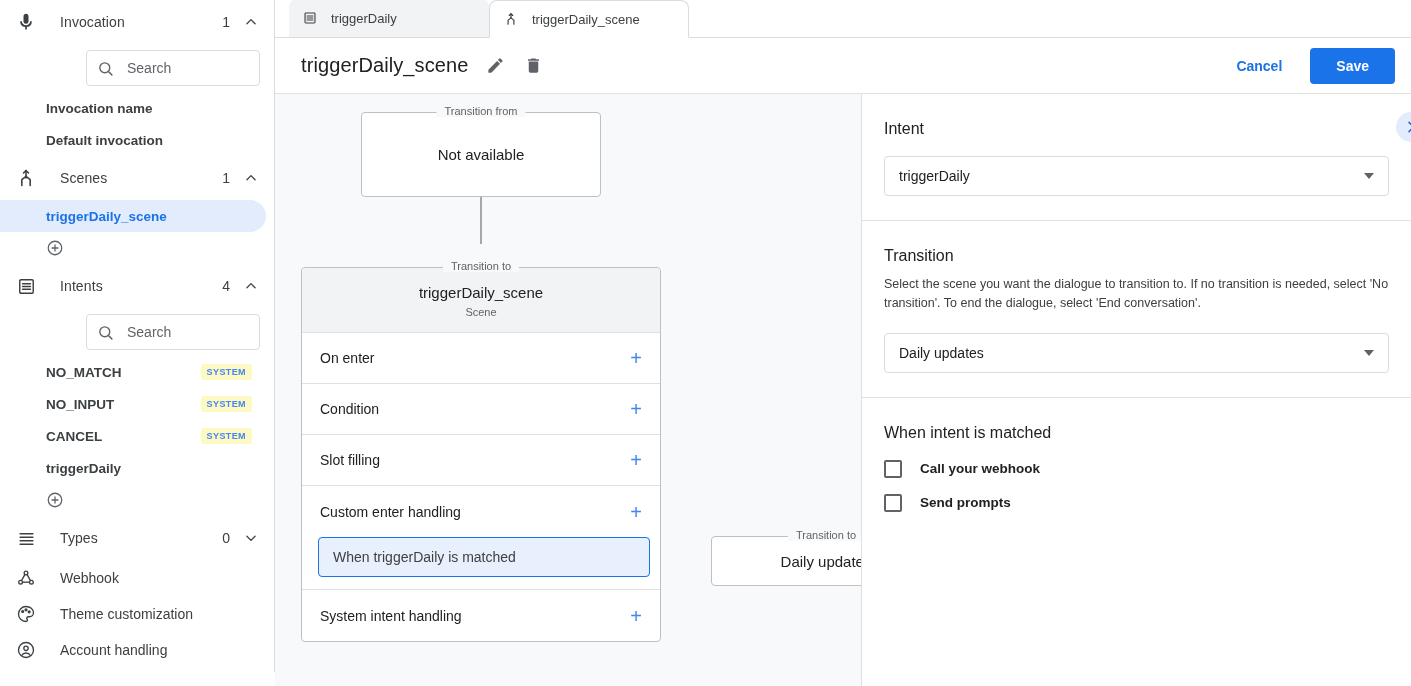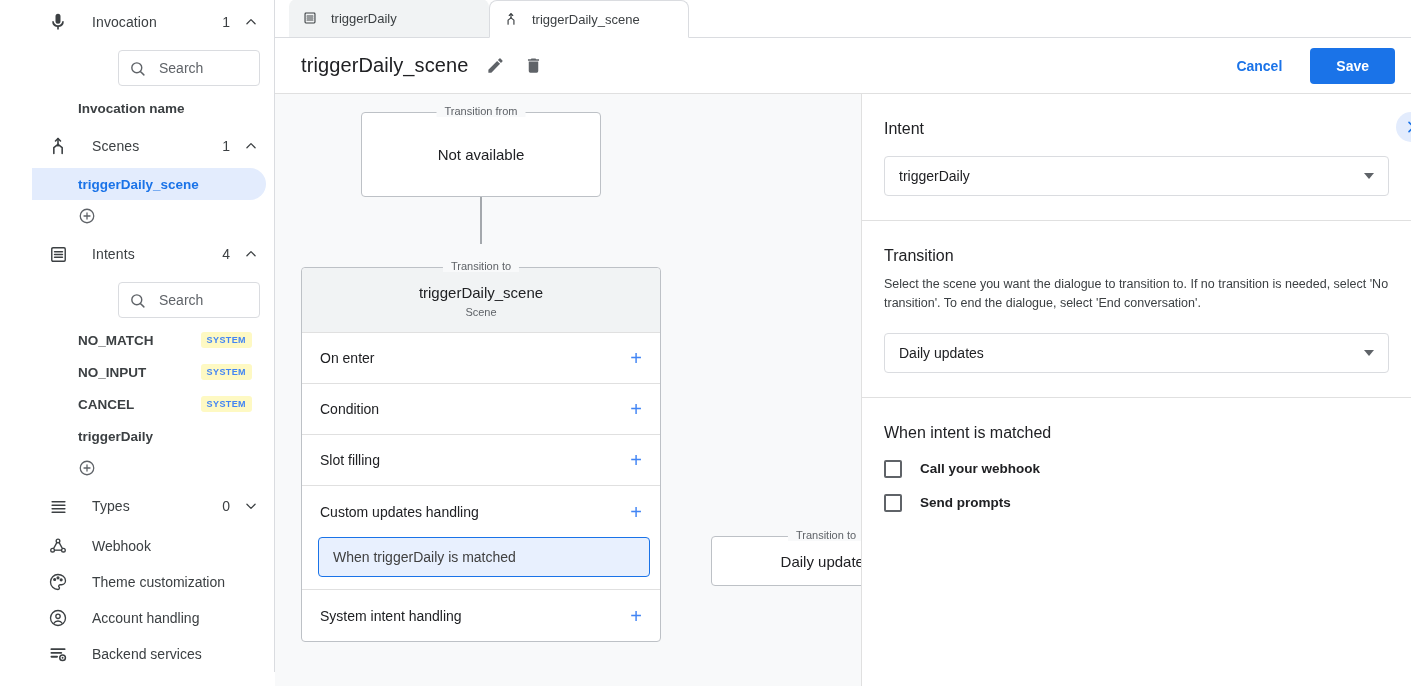--- a/index.html
+++ b/index.html
@@ -15,21 +15,20 @@
   .app { position: relative; width: 1411px; height: 686px; display: flex; }
 
   
   .sidebar {
     width: 275px; height: 672px;
     background: #fff;
     border-right: 1px solid #dadce0;
     flex: 0 0 275px;
     position: relative;
     overflow: hidden;
-    padding-left: 32px;
   }
   .nav-group {
     display: flex; align-items: center;
     height: 44px; padding: 0 16px 0 14px;
     cursor: pointer; position: relative;
   }
   .nav-group .ic { width: 24px; height: 24px; flex: 0 0 24px; display:flex; align-items:center; justify-content:center; color:#3c4043; }
   .nav-group .lbl { margin-left: 22px; font-size: 14px; color: #3c4043; letter-spacing: .1px; }
   .nav-group .cnt { margin-left: auto; font-size: 14px; color: #3c4043; }
   .nav-group .chev { margin-left: 14px; width: 14px; height: 14px; display:flex; align-items:center; justify-content:center; color:#3c4043; }
@@ -225,20 +224,23 @@
               <line x1="16.5" y1="16.5" x2="21" y2="21" stroke-linecap="round"></line>
             </svg>
         </span>
         <input type="text" placeholder="Search" style="">
       </div>
     </div>
 
     <div class="sub-item">
       <span>Invocation name</span>
     </div>
+    <div class="sub-item">
+      <span>Default invocation</span>
+    </div>
 
     <div class="nav-group">
       <span class="ic">
         <svg width="20" height="20" viewBox="0 0 24 24" fill="none" stroke="currentColor" stroke-width="1.9" stroke-linecap="round" stroke-linejoin="round">
             <path d="M12 3v7"></path>
             <path d="M9 6l3-3 3 3"></path>
             <path d="M12 10l-5 4v7"></path>
             <path d="M12 10l5 4v7"></path>
             <circle cx="12" cy="11.5" r="1.3" fill="currentColor" stroke="none"></circle>
           </svg>
@@ -477,21 +479,21 @@
             <span>Condition</span>
             <span class="plus">+</span>
           </div>
           <div class="scene-row">
             <span>Slot filling</span>
             <span class="plus">+</span>
           </div>
 
           <div class="scene-section">
             <div class="scene-row">
-              <span>Custom updates handling</span>
+              <span>Custom enter handling</span>
               <span class="plus">+</span>
             </div>
             <div class="handler-chip">
               <span>When triggerDaily is matched</span>
             </div>
           </div>
 
           <div class="scene-row">
             <span>System intent handling</span>
             <span class="plus">+</span>

